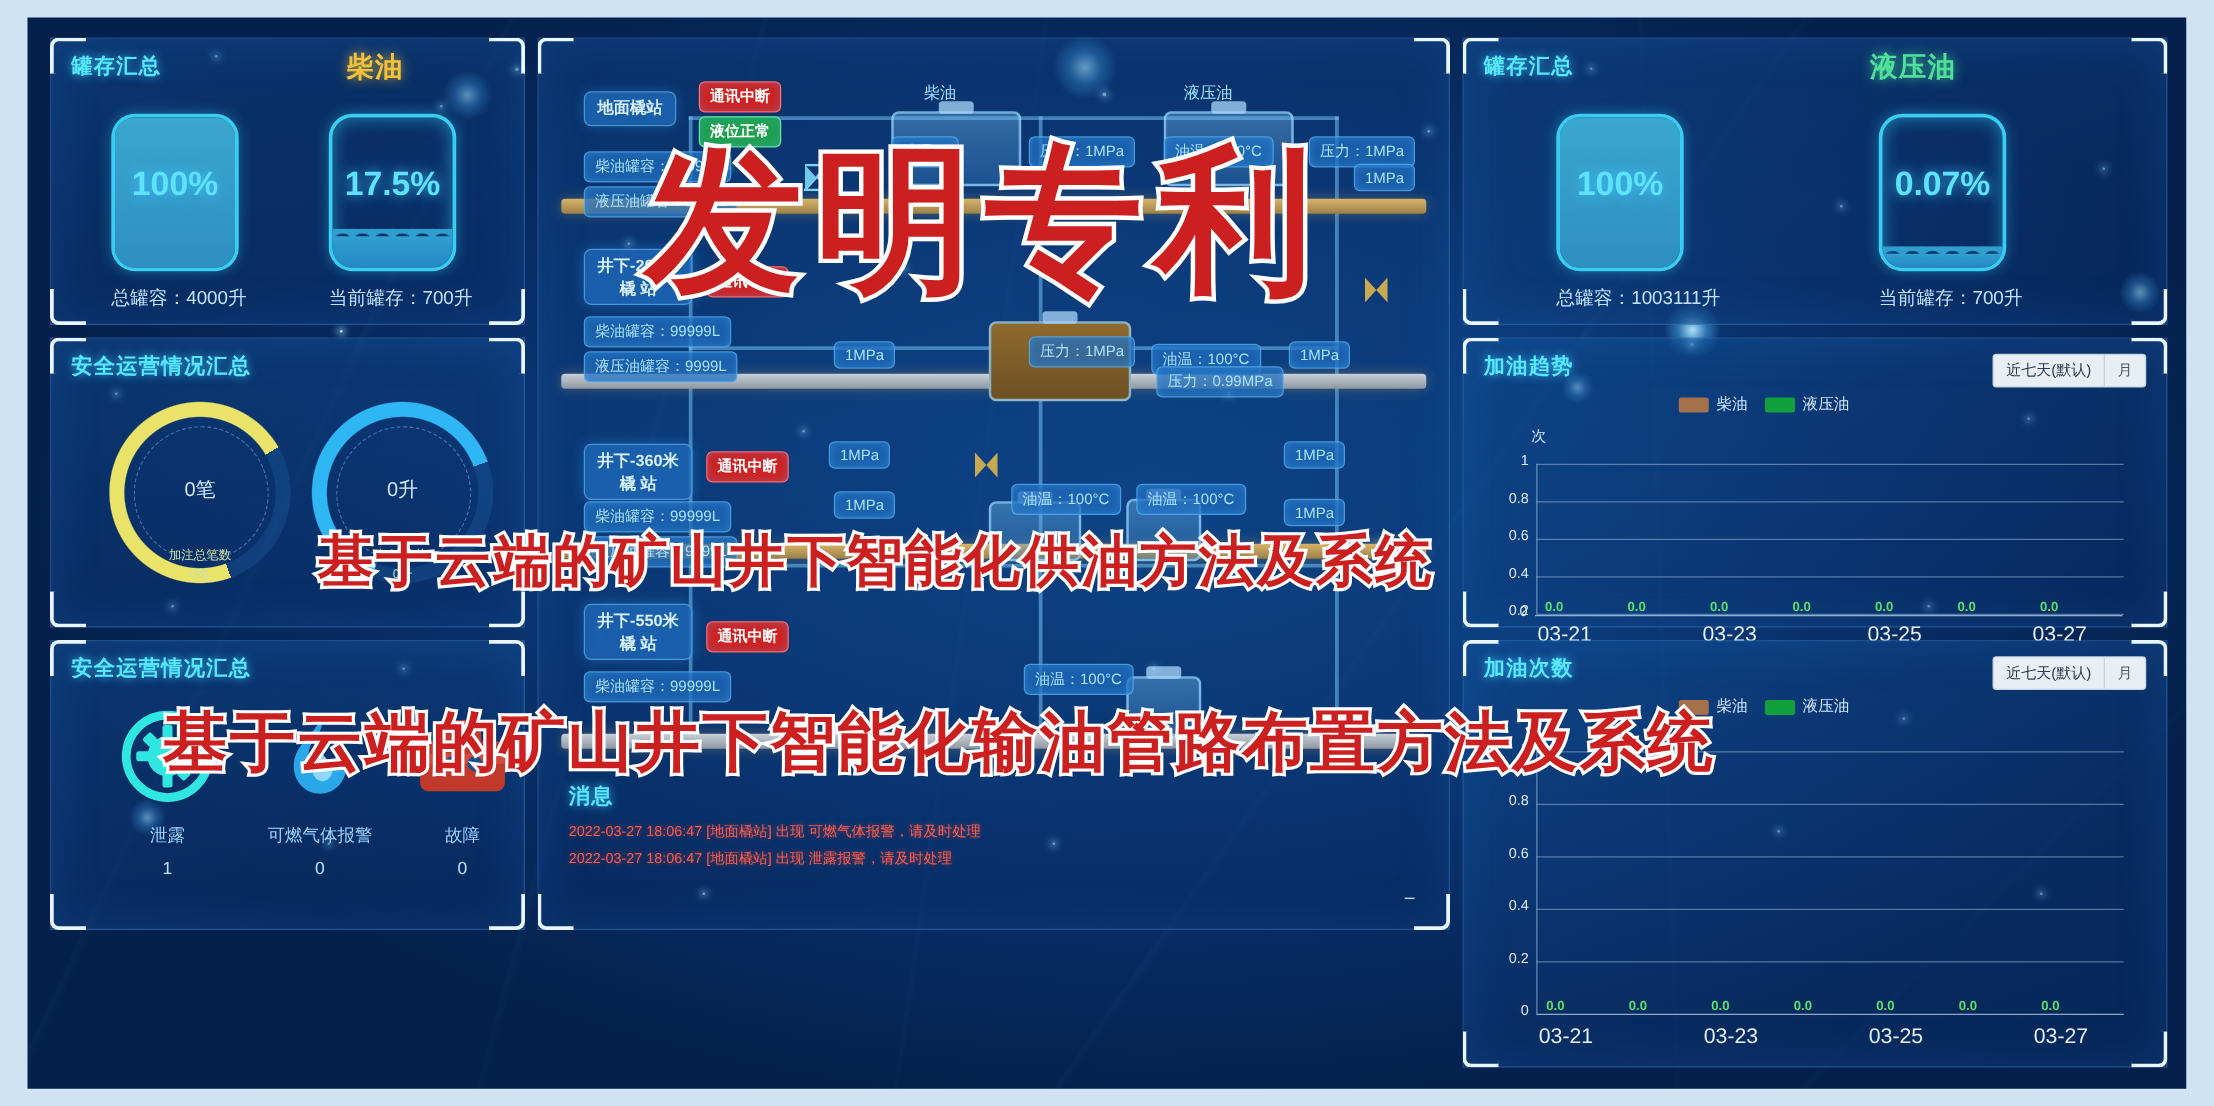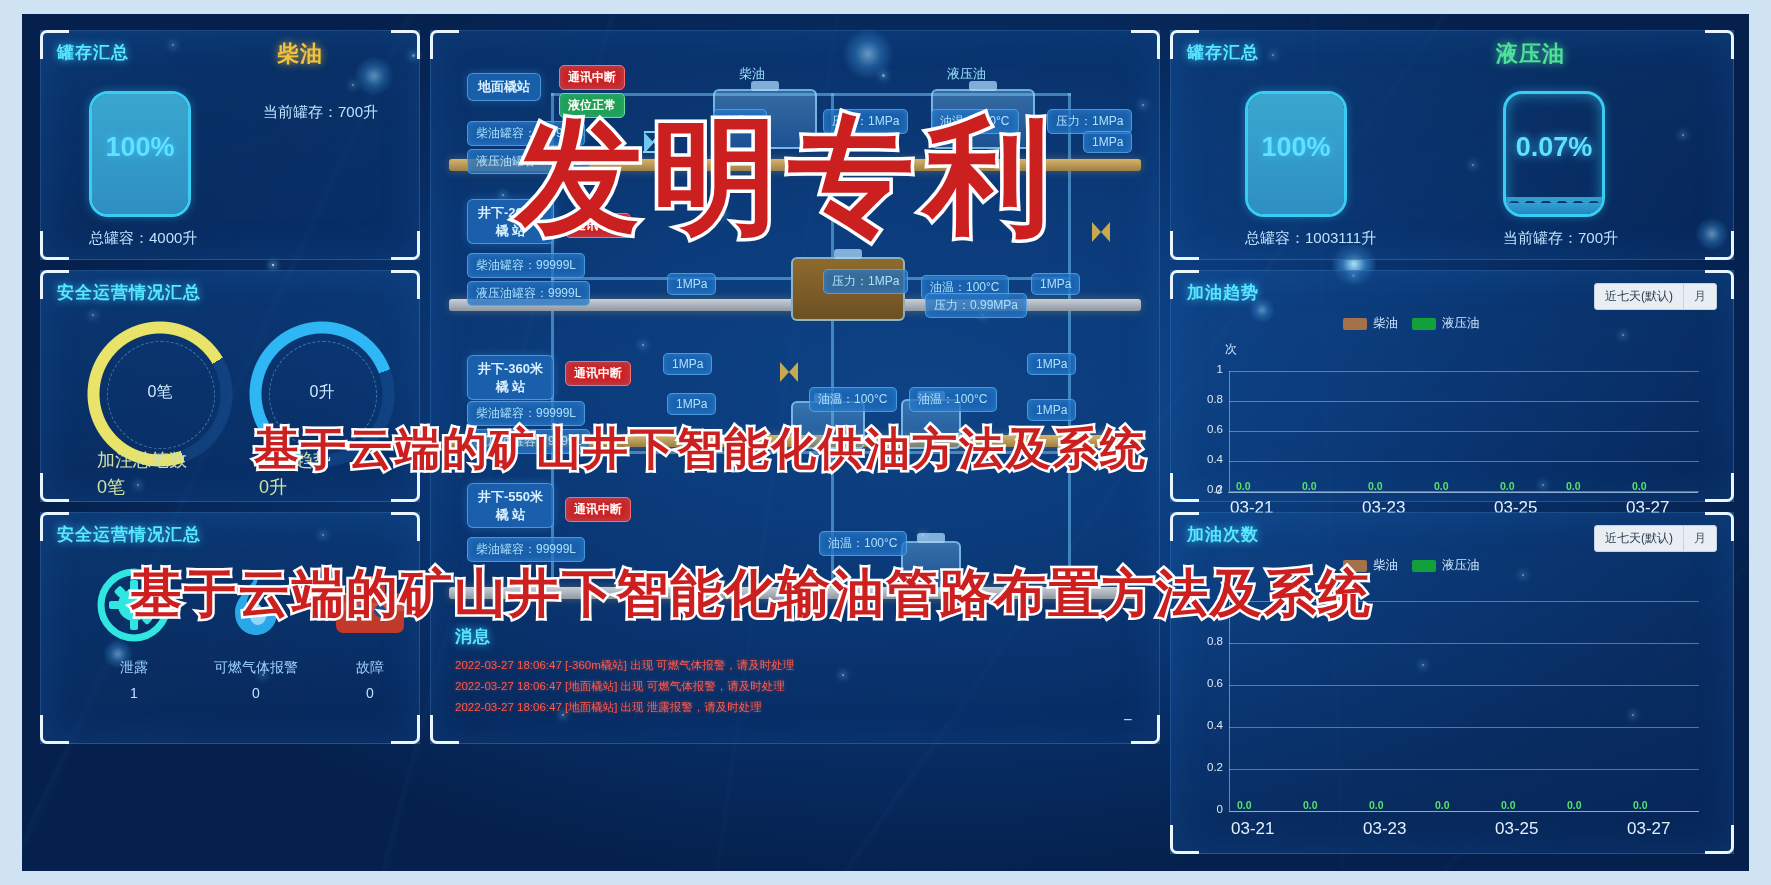--- a/index.html
+++ b/index.html
@@ -63,21 +63,21 @@
   .tank .pct{position:absolute;left:0;right:0;top:38px;font-size:27px;font-weight:bold;color:#5fe2ff;
     text-shadow:0 0 10px rgba(60,200,255,.9);z-index:3;}
   .tanklabel{margin-top:12px;font-size:15px;color:#bfe2ff;white-space:nowrap;}
 
   
   .ring{position:absolute;width:150px;height:150px;}
   .ring .arc{position:absolute;inset:0;border-radius:50%;}
   .ring .inner{position:absolute;left:22px;top:22px;width:106px;height:106px;border-radius:50%;
     border:1px dashed rgba(120,200,255,.45);}
   .ring .val{position:absolute;left:0;right:0;top:63px;text-align:center;font-size:16px;color:#cfe9ff;}
-  .ringcap{position:absolute;font-size:18px;color:#cfe0a8;line-height:1.5;white-space:nowrap;margin-top:10px;}
+  .ringcap{position:absolute;text-align:center;font-size:10px;color:#cfe0a8;line-height:1.5;white-space:nowrap;}
 
   
   .safeicon{position:absolute;text-align:center;}
   .safeicon .lbl{margin-top:10px;font-size:14px;color:#9fd3ff;white-space:nowrap;}
   .safeicon .num{margin-top:8px;font-size:14px;color:#bfe2ff;}
 
   
   .chip{position:absolute;border-radius:5px;padding:3px 8px;font-size:12px;white-space:nowrap;
     background:rgba(32,110,190,.75);border:1px solid rgba(110,200,255,.55);color:#a9e2ff;
     box-shadow:0 0 7px rgba(60,170,255,.35) inset;}
@@ -186,20 +186,26 @@
 
       <div class="tankwrap" style="left:48px;top:60px;">
         <div class="tank">
           <div class="fill" style="height:100%;background:linear-gradient(180deg,#3aa7cf,#2e8fc2);"></div>
           <div class="pct">100%</div>
         </div>
         <div class="tanklabel">总罐容：4000升</div>
       </div>
 
       <div class="tankwrap" style="left:222px;top:60px;">
+        <div class="tank">
+          <div class="fill" style="height:21%;">
+            <div class="wave" style="top:-6px;"></div>
+          </div>
+          <div class="pct">17.5%</div>
+        </div>
         <div class="tanklabel">当前罐存：700升</div>
       </div>
     </div>
 
     <div class="panel" style="left:18px;top:256px;width:378px;height:230px;">
       <i class="corner c-tl"></i>
       <i class="corner c-tr"></i>
       <i class="corner c-bl"></i>
       <i class="corner c-br"></i>
       <div class="ptitle">安全运营情况汇总</div>
@@ -349,21 +355,21 @@
             <path d="M19 1L10 11 19 21z" fill="#c9a94f"></path>
           </svg>
       </div>
       <div style="position:absolute;left:660px;top:190px;">
         <svg width="20" height="22" viewBox="0 0 20 22">
             <path d="M1 1L10 11 1 21z" fill="#c9a94f"></path>
             <path d="M19 1L10 11 19 21z" fill="#c9a94f"></path>
           </svg>
       </div>
 
-      <div class="station" style="left:36px;top:42px;">地面橇站</div>
+      <div class="station" style="left:36px;top:42px;font-family:Liberation Mono, monospace;">地面橇站</div>
       <div class="chip chip-red" style="left:128px;top:34px;">通讯中断</div>
       <div class="chip chip-green" style="left:128px;top:62px;">液位正常</div>
       <div class="chip" style="left:36px;top:90px;">柴油罐容：99999L</div>
       <div class="chip" style="left:36px;top:118px;">液压油罐容：9999L</div>
 
       <div class="station" style="left:36px;top:168px;">
         <div>井下-200米</div>
         <div>橇  站</div>
       </div>
       <div class="chip chip-red" style="left:134px;top:182px;">通讯中断</div>
@@ -380,21 +386,20 @@
 
       <div class="station" style="left:36px;top:452px;">
         <div>井下-550米</div>
         <div>橇  站</div>
       </div>
       <div class="chip chip-red" style="left:134px;top:466px;">通讯中断</div>
       <div class="chip" style="left:36px;top:506px;">柴油罐容：99999L</div>
 
       <div class="msgpanel" style="left:24px;top:594px;width:670px;">
         <div class="ptitle" style="position:static;margin-bottom:10px;">消息</div>
-        <div class="msgline">2022-03-27 18:06:47 [-360m橇站] 出现 可燃气体报警，请及时处理</div>
         <div class="msgline">2022-03-27 18:06:47 [地面橇站] 出现 可燃气体报警，请及时处理</div>
         <div class="msgline">2022-03-27 18:06:47 [地面橇站] 出现 泄露报警，请及时处理</div>
       </div>
 
       <div class="minibtn" style="left:692px;top:680px;">−</div>
     </div>
 
     <div class="panel" style="left:1148px;top:16px;width:562px;height:228px;">
       <i class="corner c-tl"></i>
       <i class="corner c-tr"></i>

